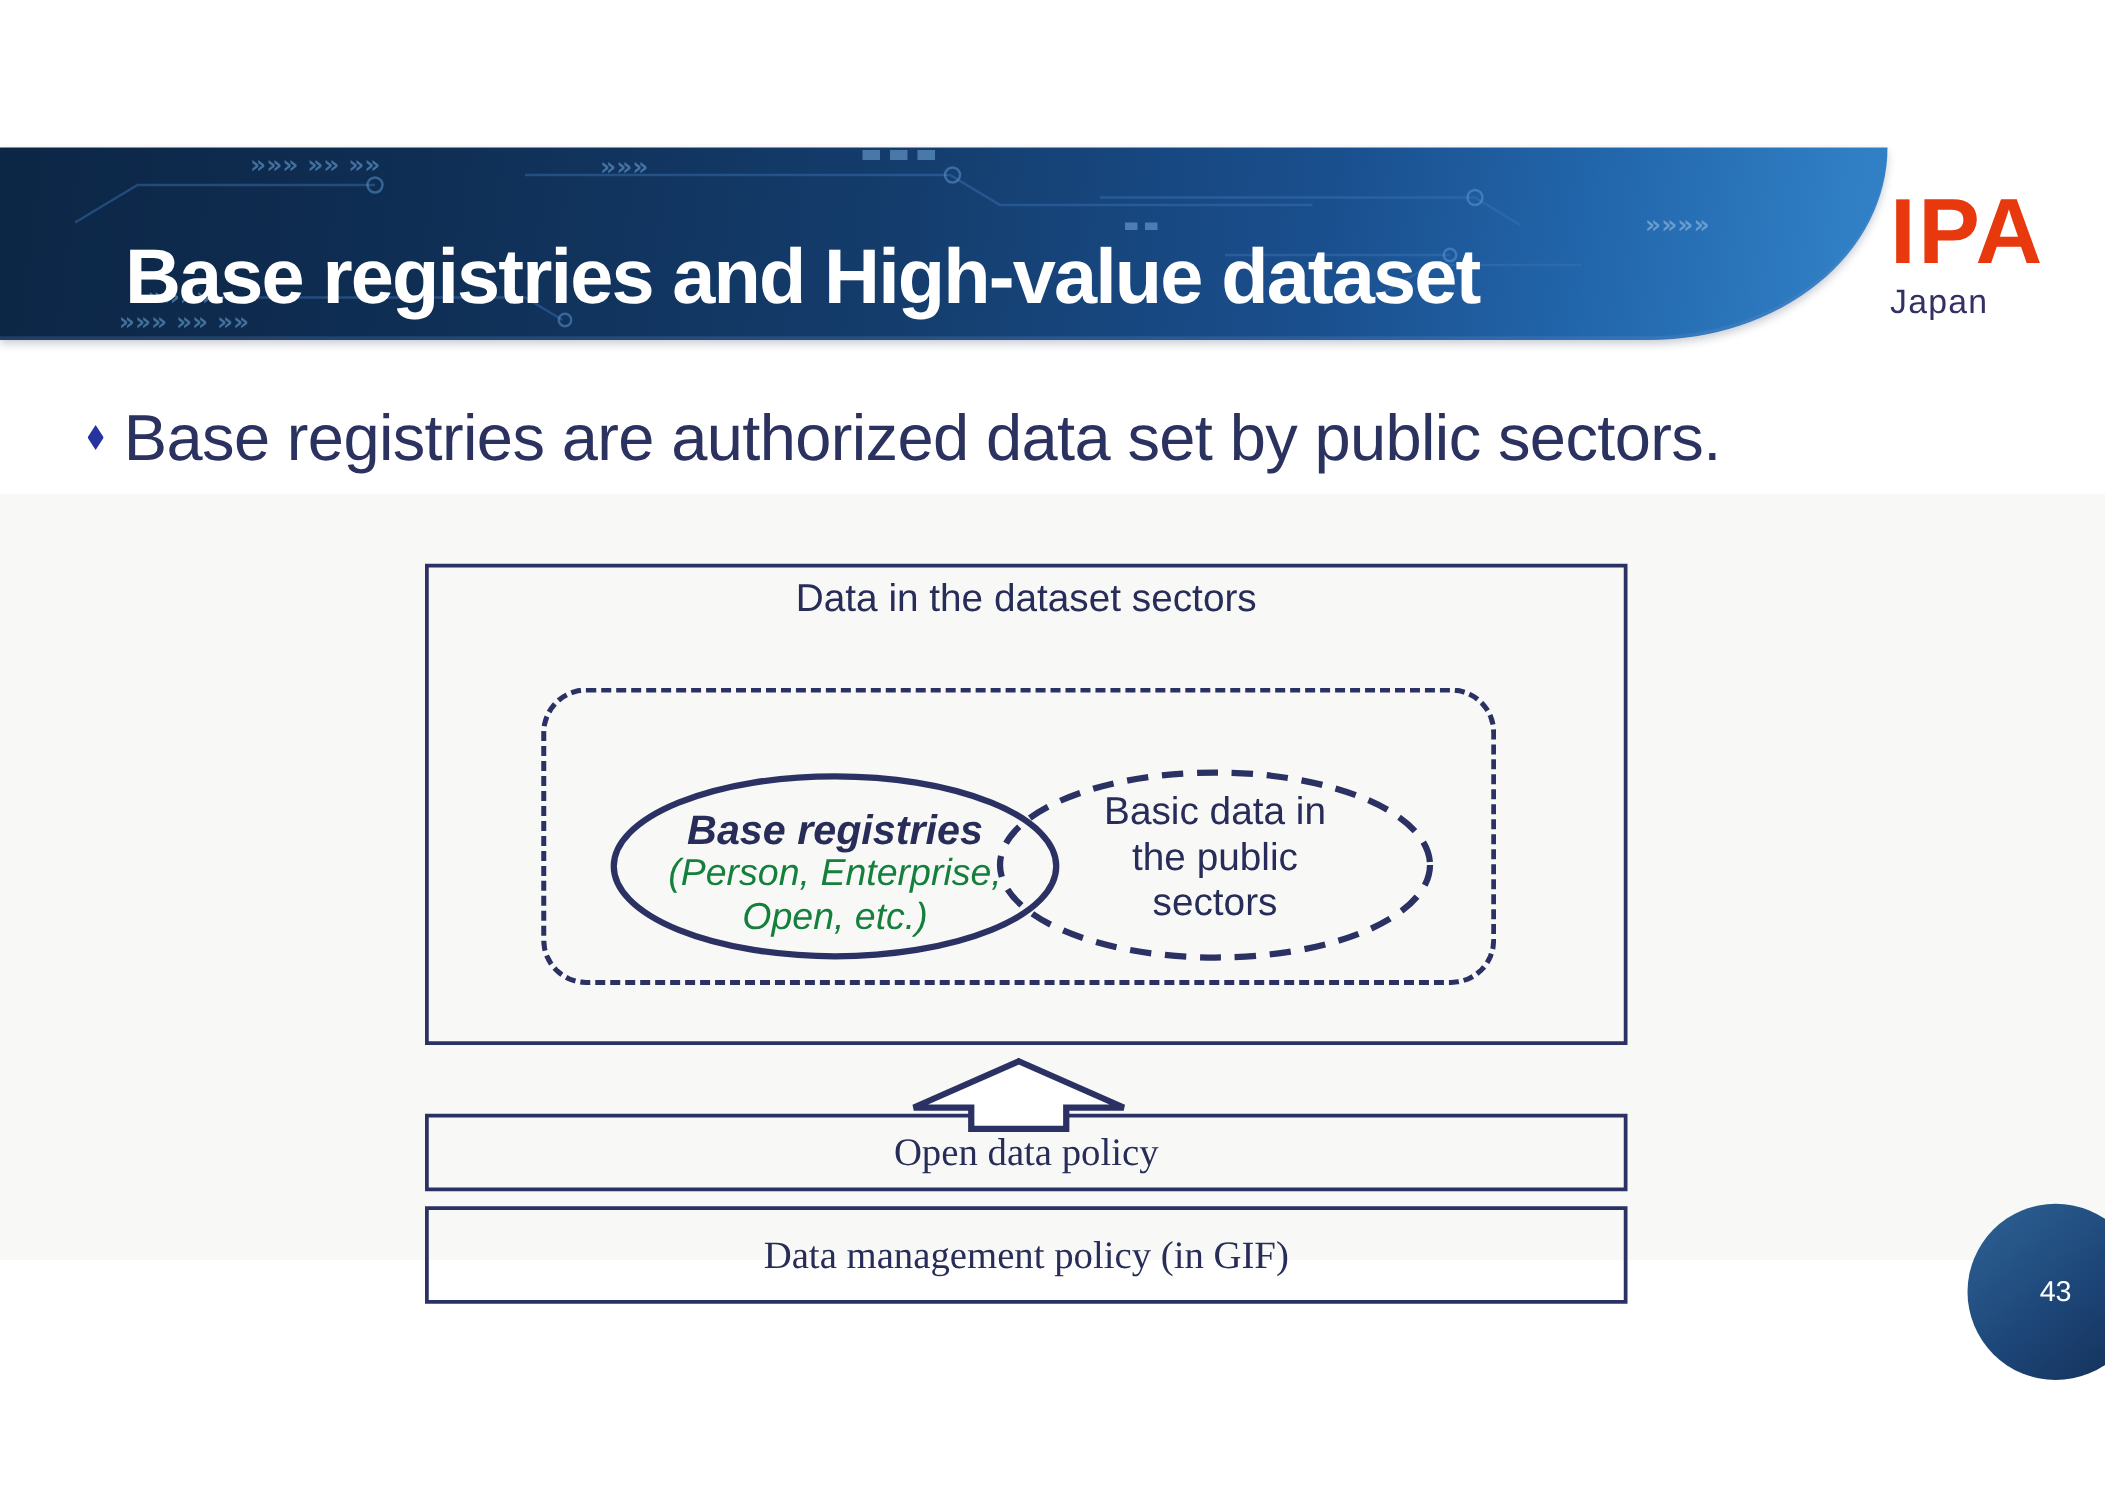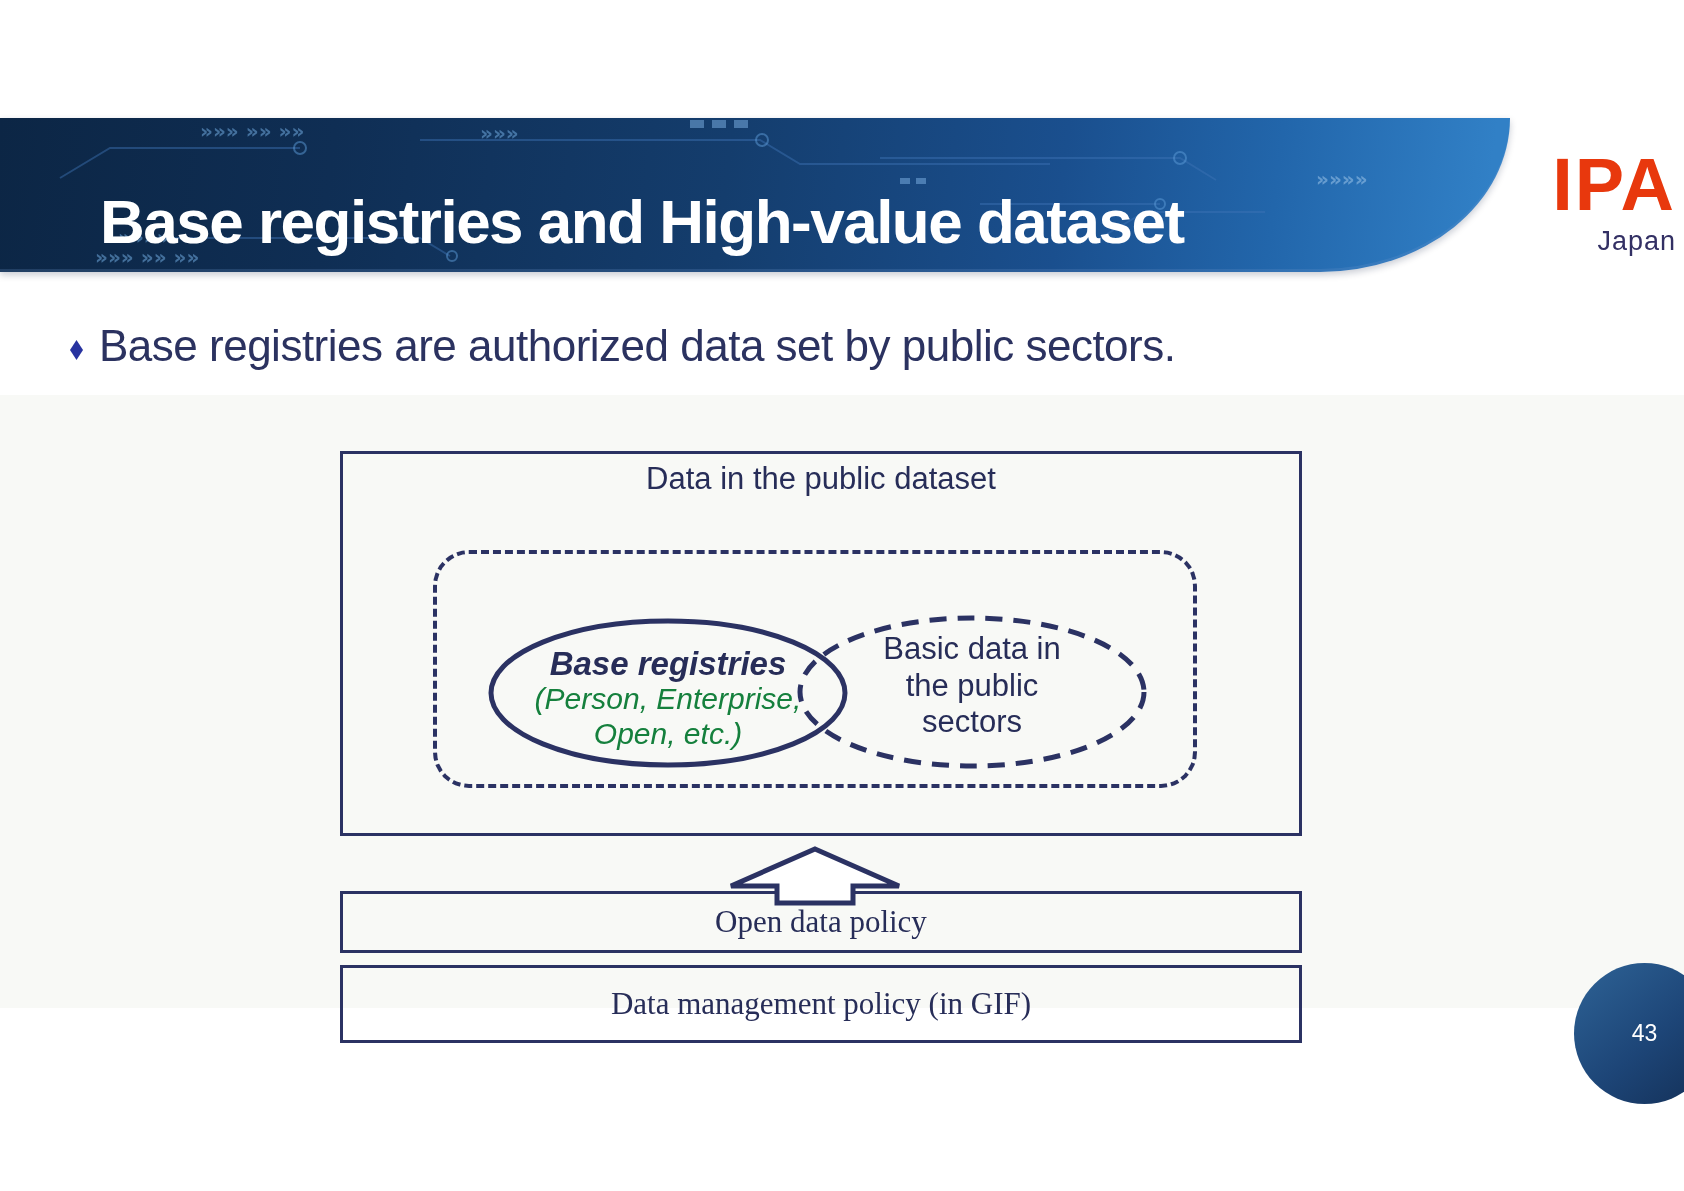--- a/index.html
+++ b/index.html
@@ -13,31 +13,31 @@
     border-bottom-right-radius:190px 154px;
     background:linear-gradient(97deg,#0c2645 0%,#0f2e54 22%,#143d6d 48%,#1a4f8e 70%,#2266ab 84%,#3180c6 98%);
     box-shadow:0 3px 7px rgba(10,25,60,.22), inset 0 -3px 0 rgba(110,150,205,.22);
     overflow:hidden;
   }
   .band-decor{position:absolute;left:0;top:0;}
   .band-title{
     position:absolute;left:100px;top:70px;font-size:62px;font-weight:700;color:#ffffff;
     letter-spacing:-1.5px;white-space:nowrap;line-height:1.1;
   }
-  .ipa{position:absolute;left:1512px;top:146px;width:164px;text-align:right;}
+  .ipa{position:absolute;left:1512px;top:146px;width:164px;text-align:left;}
   .ipa-mark{font-size:74px;font-weight:700;color:#e8380d;letter-spacing:2px;line-height:1.05;
     font-family:"Liberation Sans",sans-serif;}
   .ipa-japan{font-size:27px;color:#333064;margin-top:2px;letter-spacing:1px;}
   
   .bullet-diamond{
     position:absolute;left:70px;top:340px;width:13px;height:20px;background:#2833a0;
     clip-path:polygon(50% 0,100% 50%,50% 100%,0 50%);
   }
   .bullet-text{
-    position:absolute;left:99px;top:321px;font-size:44px;color:#2b3260;white-space:nowrap;
+    position:absolute;left:99px;top:321px;font-size:52px;color:#2b3260;white-space:nowrap;
     letter-spacing:-0.5px;
   }
   
   .backdrop{position:absolute;left:0;top:395px;width:1684px;height:613px;background:#f8f9f6;}
   .outer-box{position:absolute;left:340px;top:451px;width:962px;height:385px;
     border:3px solid #2b3263;box-sizing:border-box;z-index:1;}
   .outer-label{position:absolute;left:340px;top:461px;width:962px;text-align:center;
     font-size:31px;color:#272d58;z-index:3;}
   .dashed-box{position:absolute;left:433px;top:550px;width:764px;height:238px;
     border:4px dashed #2b3263;border-radius:36px;box-sizing:border-box;z-index:1;}
@@ -106,21 +106,21 @@
 
   <div class="ipa">
     <div class="ipa-mark">IPA</div>
     <div class="ipa-japan">Japan</div>
   </div>
 
   <div class="bullet-diamond"></div>
   <div class="bullet-text">Base registries are authorized data set by public sectors.</div>
 
   <div class="outer-box"></div>
-  <div class="outer-label">Data in the public dataset</div>
+  <div class="outer-label">Data in the dataset sectors</div>
 
   <div class="dashed-box"></div>
 
   <svg class="shape-layer" width="1684" height="1191" viewBox="0 0 1684 1191">
     <ellipse cx="668" cy="693" rx="177" ry="72" fill="none" stroke="#2b3263" stroke-width="5"></ellipse>
     <ellipse cx="972" cy="692" rx="172" ry="74" fill="none" stroke="#2b3263" stroke-width="5" stroke-dasharray="17 11"></ellipse>
     <polygon points="815,849 899,886 853,886 853,903 777,903 777,886 731,886" fill="#ffffff" stroke="#2b3263" stroke-width="5" stroke-linejoin="miter"></polygon>
   </svg>
 
   <div class="ellipse-text-solid">

